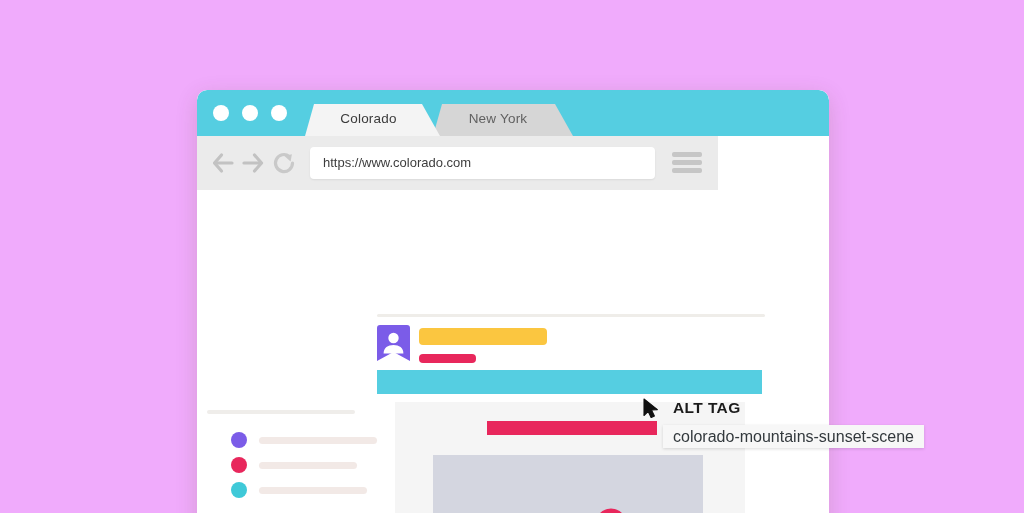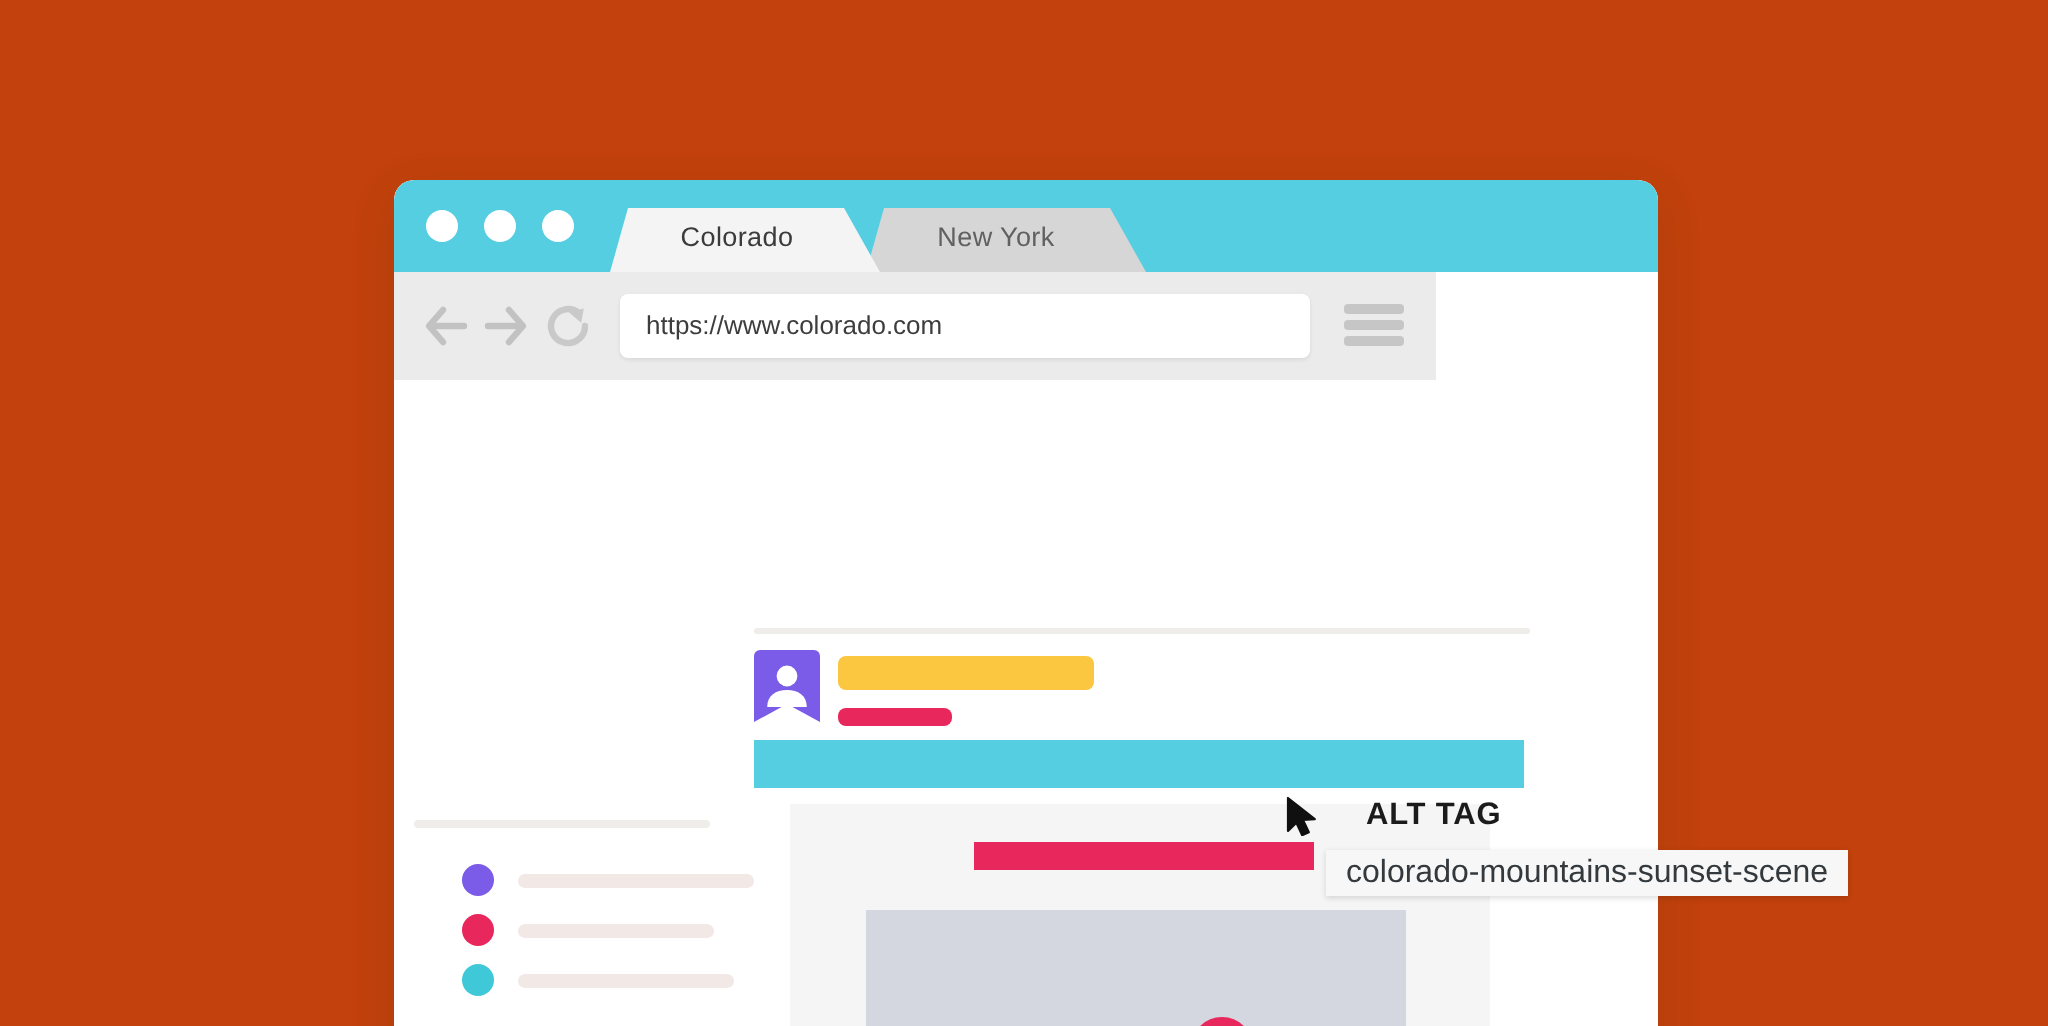--- a/index.html
+++ b/index.html
@@ -10,21 +10,21 @@
     width: 1024px;
     height: 513px;
     overflow: hidden;
     font-family: "Liberation Sans", sans-serif;
     background: #FBC02D;
   }
   #stage {
     position: relative;
     width: 1024px;
     height: 513px;
-    background: #c2410c;
+    background: #f0abfc;
     overflow: hidden;
   }
 
   
   #browser-window {
     position: absolute;
     left: 197px;
     top: 90px;
     width: 632px;
     height: 470px;
@@ -239,21 +239,21 @@
   }
   #mountain-svg { position: absolute; left: 78px; top: 53px; width: 126px; height: 73px; }
 
   
   #alt-callout {
     position: absolute;
     left: 643px;
     top: 398px;
     display: flex;
     align-items: center;
-    gap: 23px;
+    gap: 13px;
     z-index: 40;
   }
   #cursor-icon { width: 17px; height: 20px; display: block; }
   #alt-label {
     font-size: 15.5px;
     font-weight: bold;
     color: #1b1b1b;
     letter-spacing: .4px;
     white-space: nowrap;
   }

